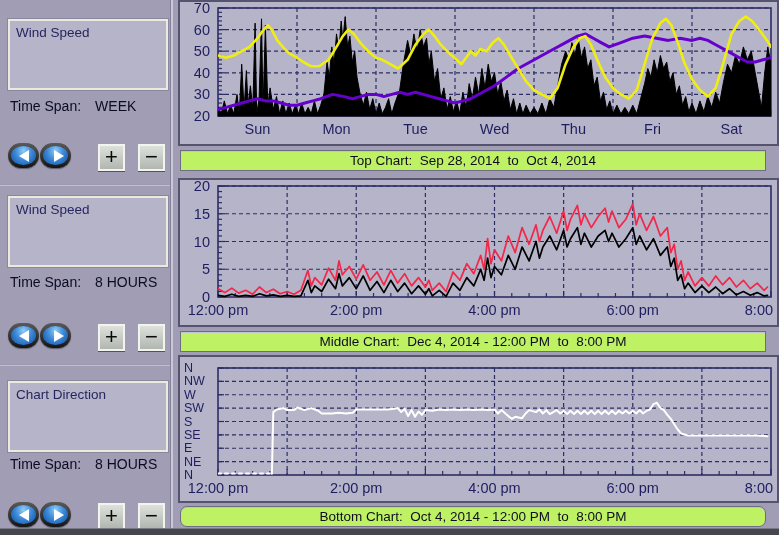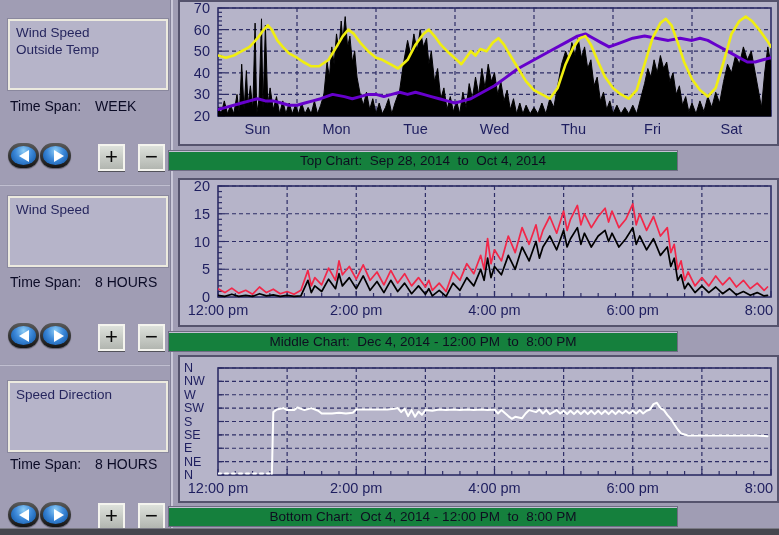--- a/index.html
+++ b/index.html
@@ -22,35 +22,34 @@
   .arrow{position:absolute;top:50%;width:0;height:0;border-top:6px solid transparent;border-bottom:6px solid transparent;}
   .arrow.left{left:8px;margin-top:-6px;border-right:10px solid #ffffff;}
   .arrow.right{left:11px;margin-top:-6px;border-left:10px solid #ffffff;}
   .sq-btn{position:absolute;width:23px;height:23px;background:linear-gradient(#dde1db,#b2b6b0);
       border:2px solid #f4f4ee;box-shadow:0 1px 0 #52525a;box-sizing:content-box;
       font-size:22px;font-weight:400;color:#0a0a0a;text-align:center;line-height:21px;cursor:pointer;}
   
   .chart-panel{position:absolute;left:178px;width:601px;background:#b6b4c9;border:2px solid #55536d;box-sizing:border-box;}
   .chart-panel svg{display:block;overflow:hidden;}
   svg text{font-family:"Liberation Sans",sans-serif;}
-  .caption{position:absolute;left:168px;width:510px;height:21px;background:#15803d;
+  .caption{position:absolute;left:180px;width:586px;height:21px;background:#bef264;
       border:1px solid #6e6c83;box-sizing:border-box;box-shadow:inset 0 1px 0 #c3c1d4;
       font-size:13.5px;color:#0e0e20;text-align:center;line-height:19px;white-space:pre;}
   .bottom-strip{position:absolute;left:0;top:528px;width:779px;height:7px;background:#46464e;border-top:1px solid #7a7a84;}
 </style>
 </head>
 <body>
 
 <div class="app">
 
   <div class="sidebar">
 
     <div class="legend-box" style="top:3px;">
       <div class="legend-line">Wind Speed</div>
-      <div class="legend-line">Outside Temp</div>
     </div>
     <div class="timespan" style="top:82px;"><span>Time Span:</span><span class="ts-val">WEEK</span></div>
     <div class="btnrow" style="top:127px;">
       <div class="oval-btn" style="left:0;">
           <span class="oval-face">
             <span class="arrow left"></span>
           </span>
         </div>
       <div class="oval-btn" style="left:32px;">
           <span class="oval-face">
@@ -78,21 +77,21 @@
             <span class="arrow right"></span>
           </span>
         </div>
       <div class="sq-btn" style="left:90px;top:1px;">+</div>
       <div class="sq-btn" style="left:130px;top:1px;">−</div>
     </div>
 
     <div class="hdiv" style="top:348px;"></div>
 
     <div class="legend-box" style="top:365px;">
-      <div class="legend-line">Speed Direction</div>
+      <div class="legend-line">Chart Direction</div>
     </div>
     <div class="timespan" style="top:440px;"><span>Time Span:</span><span class="ts-val">8 HOURS</span></div>
     <div class="btnrow" style="top:486px;">
       <div class="oval-btn" style="left:0;">
           <span class="oval-face">
             <span class="arrow left"></span>
           </span>
         </div>
       <div class="oval-btn" style="left:32px;">
           <span class="oval-face">
@@ -359,16 +358,16 @@
         <text x="4" y="41.75" text-anchor="start" fill="#1e1e5f" font-size="12.5">W</text>
         <text x="4" y="28.375" text-anchor="start" fill="#1e1e5f" font-size="12.5">NW</text>
         <text x="4" y="15" text-anchor="start" fill="#1e1e5f" font-size="12.5">N</text>
         <text x="38" y="136" text-anchor="middle" fill="#1e1e5f" font-size="14.5">12:00 pm</text>
         <text x="176.25" y="136" text-anchor="middle" fill="#1e1e5f" font-size="14.5">2:00 pm</text>
         <text x="314.5" y="136" text-anchor="middle" fill="#1e1e5f" font-size="14.5">4:00 pm</text>
         <text x="452.75" y="136" text-anchor="middle" fill="#1e1e5f" font-size="14.5">6:00 pm</text>
         <text x="591" y="136" text-anchor="middle" fill="#1e1e5f" font-size="14.5">8:00 pm</text>
       </svg>
   </div>
-  <div class="caption" style="top:506px;">Bottom Chart:  Oct 4, 2014 - 12:00 PM  to  8:00 PM</div>
+  <div class="caption" style="top:506px;border-radius:7px;">Bottom Chart:  Oct 4, 2014 - 12:00 PM  to  8:00 PM</div>
 
   <div class="bottom-strip"></div>
 </div>
 
 </body></html>

